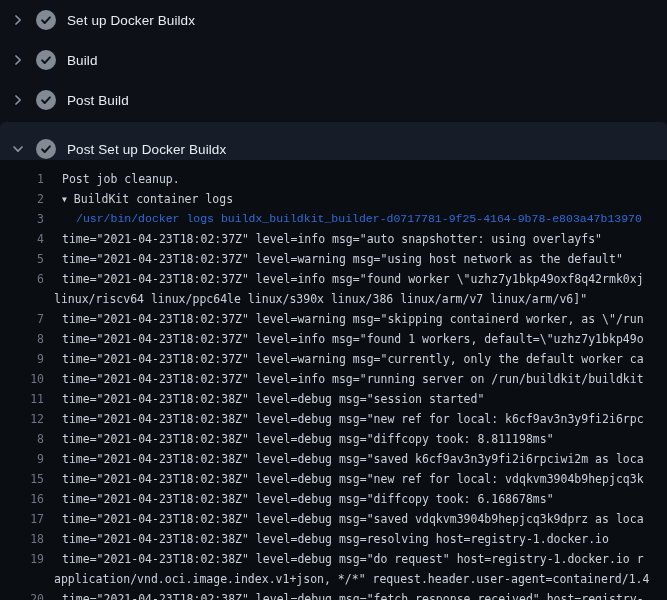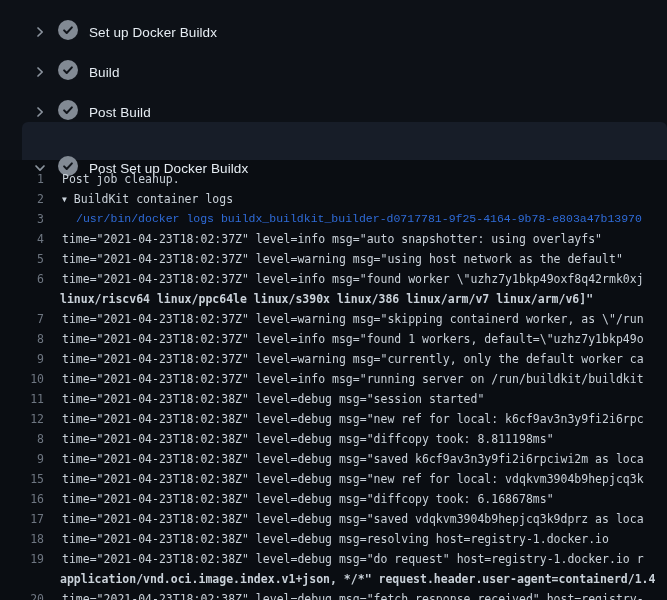--- a/index.html
+++ b/index.html
@@ -4,43 +4,43 @@
 <style>
   html, body { margin:0; padding:0; }
   body {
     width:667px; height:600px; overflow:hidden;
     background:#0d1117;
     font-family:"Liberation Sans", sans-serif;
     -webkit-font-smoothing:antialiased;
   }
   .steps { height:160px; }
   .step {
-    height:40px; display:flex; align-items:flex-end;
+    height:40px; display:flex; align-items:center;
     padding-left:10px; padding-right:12px;
-    cursor:pointer; box-sizing:border-box;margin-left:22px;
+    cursor:pointer; box-sizing:border-box;
   }
   .step.expanded { background:#171d28; border-radius:6px; height:54px; margin-top:2px; }
   .chev { width:16px; height:16px; flex:none; margin-right:10px; }
   .chev svg { display:block; }
   .check {
     width:20px; height:20px; flex:none; margin-right:11px;
     border-radius:50%; background:#828a94;
     display:flex; align-items:center; justify-content:center;
   }
   .step-label { color:#e6edf3; font-size:13.5px; letter-spacing:.1px; }
   .log {
     height:440px; box-sizing:border-box; background:#0a0d12;
     padding-top:9px; overflow:hidden;
     font-family:"DejaVu Sans Mono","Liberation Mono",monospace;
     font-size:11.5px; line-height:20px; color:#c9d1d9;
   }
   .row { display:flex; white-space:pre; height:20px; }
   .num { width:44px; flex:none; text-align:right; color:#6e7681; cursor:pointer; }
   .content { margin-left:18px;text-align:right; }
-  .row.wrap .content { margin-left:16px;font-weight:bold; }
+  .row.wrap .content { margin-left:10px; }
   .row.command .content { margin-left:32px; color:#2f6bd8;font-family:Liberation Mono, monospace; }
   .marker { display:none; font-size:8px; margin-right:7px; color:#c9d1d9; vertical-align:1px; }
   .row.group .marker { display:inline; }
 </style>
 </head>
 <body>
 
 <div class="app">
   <div class="steps" id="steps">
   <div class="step">

